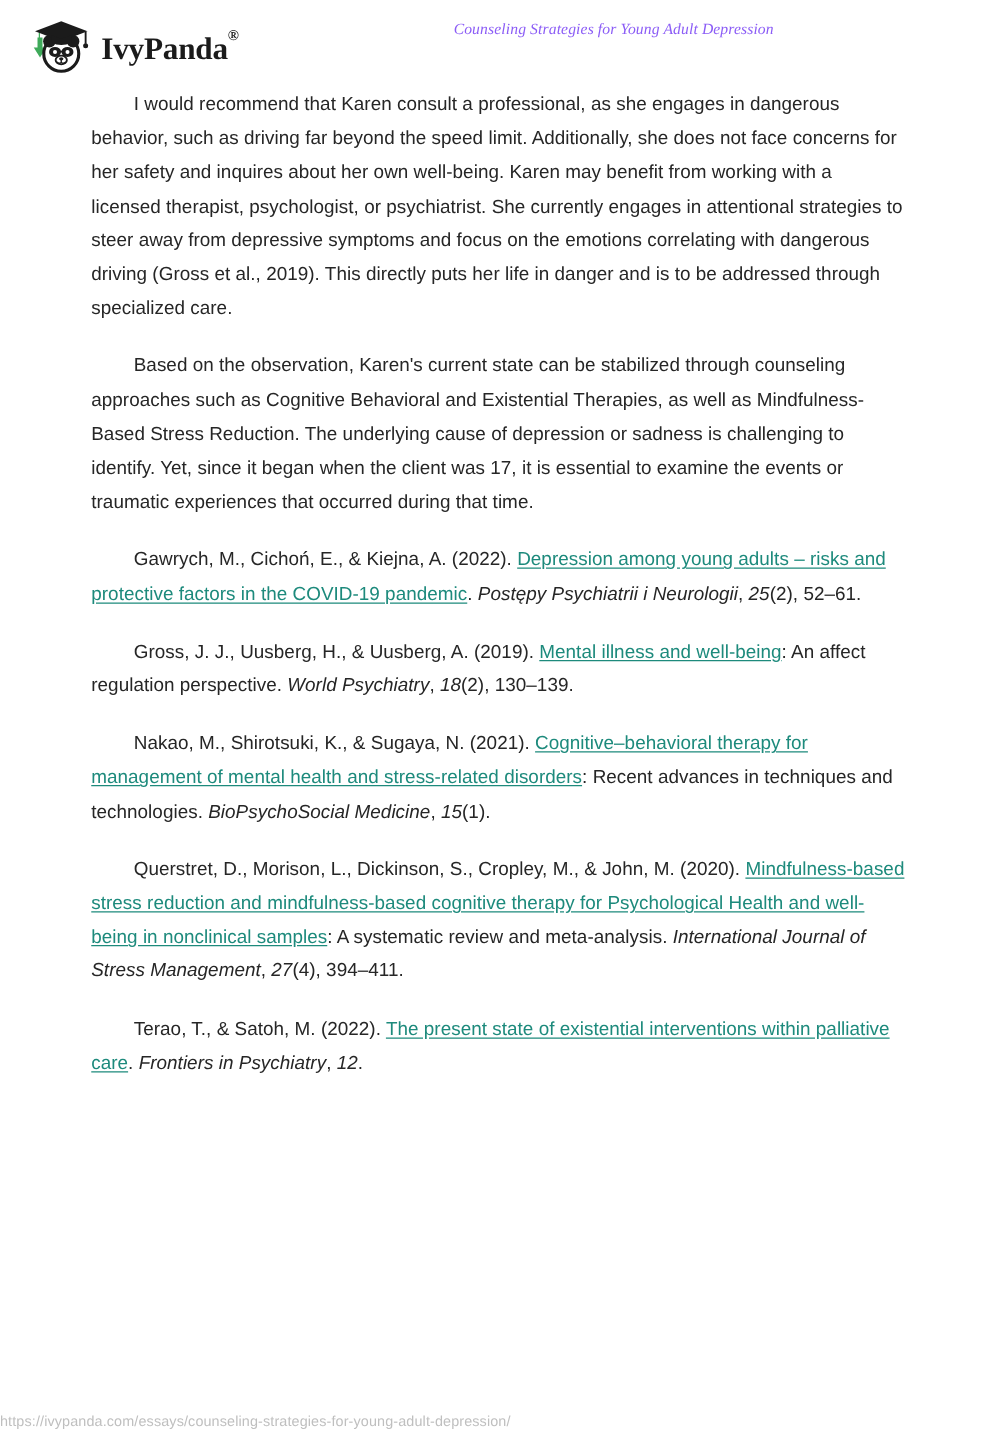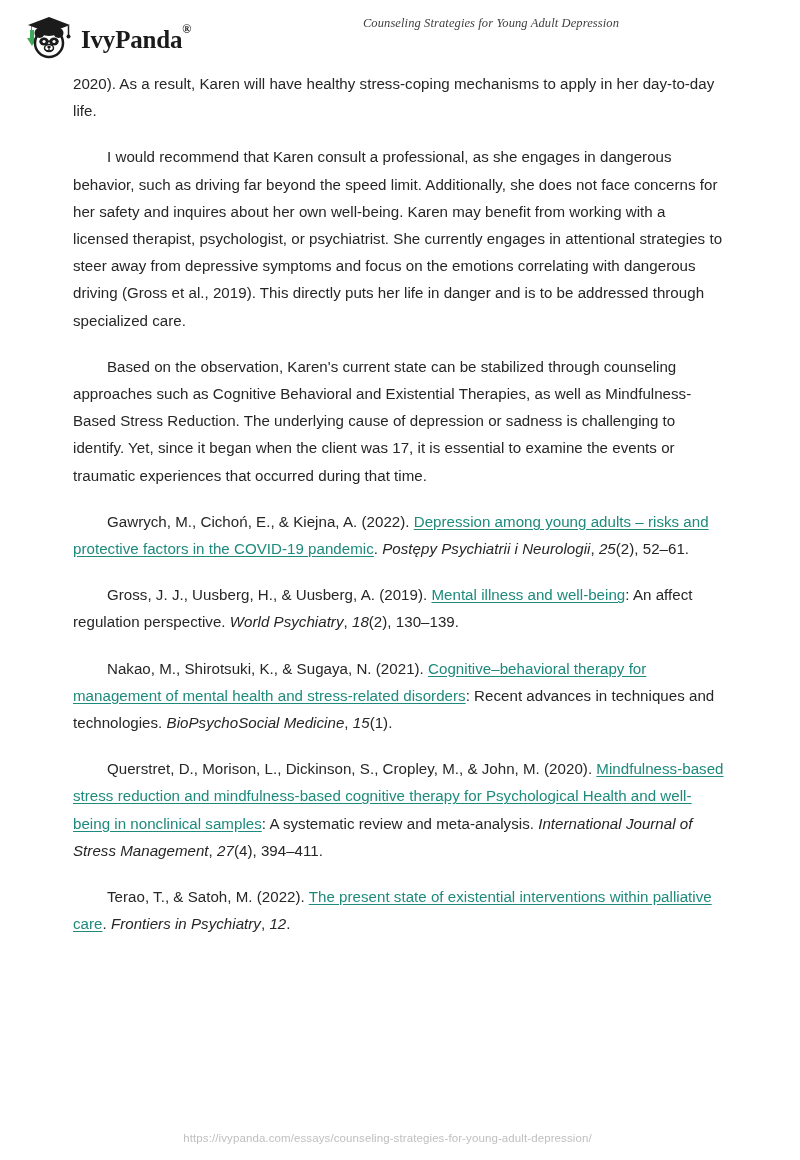--- a/index.html
+++ b/index.html
@@ -54,21 +54,21 @@
     vertical-align: super;
     position: relative;
     top: -5px;
     left: 0px;
   }
   .running-head {
     position: absolute;
     right: 25px;
     top: 16px;
     font-size: 12.5px;
-    color: #404040;
+    color: #8b5cf6;
     font-style: italic;
     font-family: "Liberation Serif", serif;
     white-space: nowrap;
     letter-spacing: 0.1px;
   }
 
   
   .doc {
     position: absolute;
     left: 73px;
@@ -108,21 +108,21 @@
     text-underline-offset: 2px;
   }
   p.ref em { font-style: italic; text-align: center; }
 
   
   .page-footer {
     position: absolute;
     left: 0;
     bottom: 14px;
     width: 800px;
-    text-align: center;
+    text-align: left;
   }
   .footer-url {
     display: inline-block;
     margin-right: 25px;
     font-size: 11.5px;
     color: #bfbfbf;
     font-family: "Liberation Sans", sans-serif;
     letter-spacing: 0.1px;
   }
 </style>
@@ -161,21 +161,20 @@
       <circle cx="101" cy="47" r="4" fill="#1b1b1b"></circle>
     </svg>
     <span class="brand-word"><span>IvyPanda</span><sup class="brand-reg">®</sup></span>
   </div>
 
   <div class="running-head">Counseling Strategies for Young Adult Depression</div>
 </div>
 
 <div class="doc">
   <div>
-      <p class="para"><span>2020). As a result, Karen will have healthy stress-coping mechanisms to apply in her day-to-day life.</span></p>
       <p class="para indent"><span>I would recommend that Karen consult a professional, as she engages in dangerous behavior, such as driving far beyond the speed limit. Additionally, she does not face concerns for her safety and inquires about her own well-being. Karen may benefit from working with a licensed therapist, psychologist, or psychiatrist. She currently engages in attentional strategies to steer away from depressive symptoms and focus on the emotions correlating with dangerous driving (Gross et al., 2019). This directly puts her life in danger and is to be addressed through specialized care.</span></p>
       <p class="para indent"><span>Based on the observation, Karen's current state can be stabilized through counseling approaches such as Cognitive Behavioral and Existential Therapies, as well as Mindfulness-Based Stress Reduction. The underlying cause of depression or sadness is challenging to identify. Yet, since it began when the client was 17, it is essential to examine the events or traumatic experiences that occurred during that time.</span></p>
     </div>
   <div>
       <p class="ref"><span>Gawrych, M., Cichoń, E., &amp; Kiejna, A. (2022). </span><span class="lnk">Depression among young adults – risks and protective factors in the COVID-19 pandemic</span><span>. </span><em>Postępy Psychiatrii i Neurologii</em><span>, </span><em>25</em><span>(2), 52–61.</span></p>
       <p class="ref"><span>Gross, J. J., Uusberg, H., &amp; Uusberg, A. (2019). </span><span class="lnk">Mental illness and well-being</span><span>: An affect regulation perspective. </span><em>World Psychiatry</em><span>, </span><em>18</em><span>(2), 130–139.</span></p>
       <p class="ref"><span>Nakao, M., Shirotsuki, K., &amp; Sugaya, N. (2021). </span><span class="lnk">Cognitive–behavioral therapy for management of mental health and stress-related disorders</span><span>: Recent advances in techniques and technologies. </span><em>BioPsychoSocial Medicine</em><span>, </span><em>15</em><span>(1).</span></p>
       <p class="ref"><span>Querstret, D., Morison, L., Dickinson, S., Cropley, M., &amp; John, M. (2020). </span><span class="lnk">Mindfulness-based stress reduction and mindfulness-based cognitive therapy for Psychological Health and well-being in nonclinical samples</span><span>: A systematic review and meta-analysis. </span><em>International Journal of Stress Management</em><span>, </span><em>27</em><span>(4), 394–411.</span></p>
       <p class="ref"><span>Terao, T., &amp; Satoh, M. (2022). </span><span class="lnk">The present state of existential interventions within palliative care</span><span>. </span><em>Frontiers in Psychiatry</em><span>, </span><em>12</em><span>.</span></p>
     </div>

